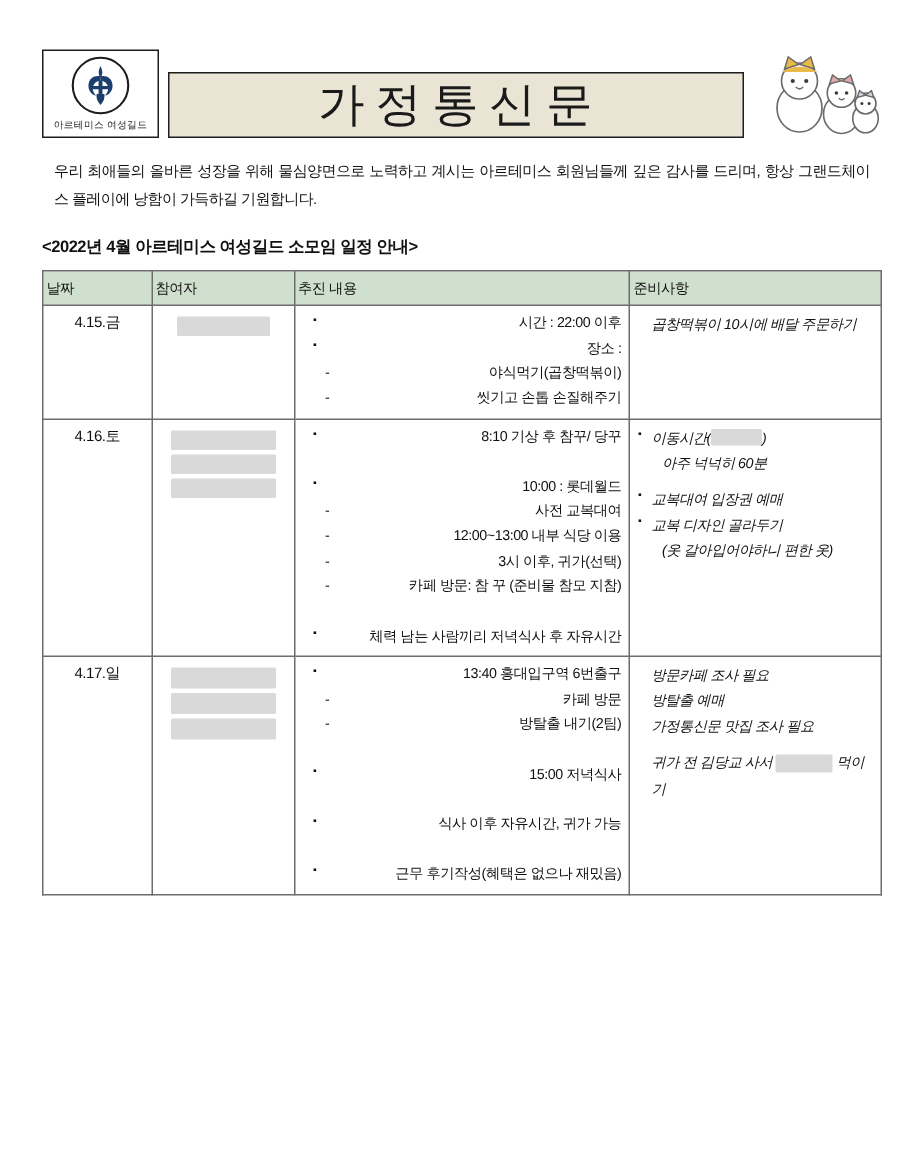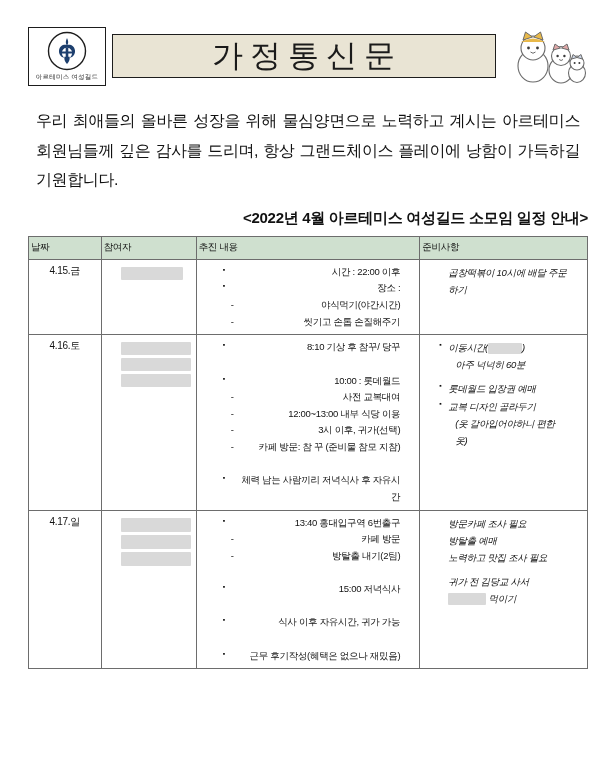--- a/index.html
+++ b/index.html
@@ -19,21 +19,21 @@
     position: relative;
     width: 616px;
     height: 768px;
     box-sizing: border-box;
     padding: 14px 28px 10px 28px;
   }
 
   
   .header {
     display: flex;
-    align-items: center;
+    align-items: flex-end;
     gap: 6px;
     height: 72px;
     margin-top: 6px;
   }
   .logo-box {
     width: 78px;
     border: 1px solid #1d1d1d;
     box-sizing: border-box;
     display: flex;
     flex-direction: column;
@@ -84,21 +84,21 @@
   .subtitle {
     text-align: center;
     font-size: 12.5px;
     font-weight: bold;
     margin-top: 14px;
     letter-spacing: -0.3px;
   }
 
   
   .para {
-    font-size: 16px;
+    font-size: 10px;
     line-height: 1.85;
     text-align: justify;
     margin: 14px 8px 0 8px;
     letter-spacing: -0.4px;
   }
   .para.second {
     margin-top: 16px;
   }
   .redact {
     display: inline-block;
@@ -113,40 +113,40 @@
     margin: 14px 0 0 0;
     padding-left: 90px;
     font-size: 11px;
     line-height: 1.95;
     letter-spacing: -0.3px;
   }
   ol.items li { padding-left: 4px; }
 
   
   .table-caption {
-    text-align: right;
-    font-size: 15px;
+    text-align: left;
+    font-size: 11px;
     font-weight: bold;
     margin-top: 14px;
     letter-spacing: -0.3px;
   }
 
   
   table.schedule {
     width: 100%;
     border-collapse: collapse;
     margin-top: 8px;
     font-size: 9.5px;
     table-layout: fixed;
   }
   table.schedule th,
   table.schedule td {
     border: 1px solid #6d6d6d;
     vertical-align: top;
-    padding: 4px 19px;
+    padding: 4px 5px;
     letter-spacing: -0.3px;
   }
   table.schedule thead th {
     background: #cfe0cf;
     text-align: left;
     vertical-align: middle;
     font-weight: normal;
     height: 16px;
     padding: 3px 2px;
     font-size: 9.5px;
@@ -304,21 +304,21 @@
 
       <tr>
         <td class="date">4.15.금</td>
         <td class="part">
           <span class="blk" style="width:62px;height:13px;"></span>
         </td>
         <td>
           <ul class="plan">
             <li class="top">시간 : 22:00 이후</li>
             <li class="top">장소 :</li>
-            <li class="sub">야식먹기(야간시간)</li>
+            <li class="sub">야식먹기(곱창떡볶이)</li>
             <li class="sub">씻기고 손톱 손질해주기</li>
           </ul>
         </td>
         <td>
           <div class="prep-line">곱창떡볶이 10시에 배달 주문하기</div>
         </td>
       </tr>
 
       <tr>
         <td class="date">4.16.토</td>
@@ -337,21 +337,21 @@
             <li class="sub">3시 이후, 귀가(선택)</li>
             <li class="sub">카페 방문: 참 꾸 (준비물 참모 지참)</li>
             <li class="plain">&nbsp;</li>
             <li class="top">체력 남는 사람끼리 저녁식사 후 자유시간</li>
           </ul>
         </td>
         <td>
           <div class="prep-line b"><span>이동시간(</span><span class="inline-blk" style="width:34px;height:11px;"></span><span>)</span></div>
           <div class="prep-line indent">아주 넉넉히 60분</div>
           <div class="prep-gap"></div>
-          <div class="prep-line b">롯데월드 입장권 예매</div>
+          <div class="prep-line b">교복대여 입장권 예매</div>
           <div class="prep-line b">교복 디자인 골라두기</div>
           <div class="prep-line indent">(옷 갈아입어야하니 편한 옷)</div>
         </td>
       </tr>
 
       <tr>
         <td class="date">4.17.일</td>
         <td class="part">
           <span class="blk" style="width:70px;height:14px;"></span>
           <span class="blk" style="width:70px;height:14px;"></span>
@@ -366,21 +366,21 @@
             <li class="top">15:00 저녁식사</li>
             <li class="plain">&nbsp;</li>
             <li class="top">식사 이후 자유시간, 귀가 가능</li>
             <li class="plain">&nbsp;</li>
             <li class="top">근무 후기작성(혜택은 없으나 재밌음)</li>
           </ul>
         </td>
         <td>
           <div class="prep-line">방문카페 조사 필요</div>
           <div class="prep-line">방탈출 예매</div>
-          <div class="prep-line">노력하고 맛집 조사 필요</div>
+          <div class="prep-line">가정통신문 맛집 조사 필요</div>
           <div class="prep-gap"></div>
           <div class="prep-line"><span>귀가 전 김당교 사서 </span><span class="inline-blk" style="width:38px;height:12px;"></span><span> 먹이기</span></div>
         </td>
       </tr>
     </tbody>
   </table>
 
 </div>
 
 </body></html>

